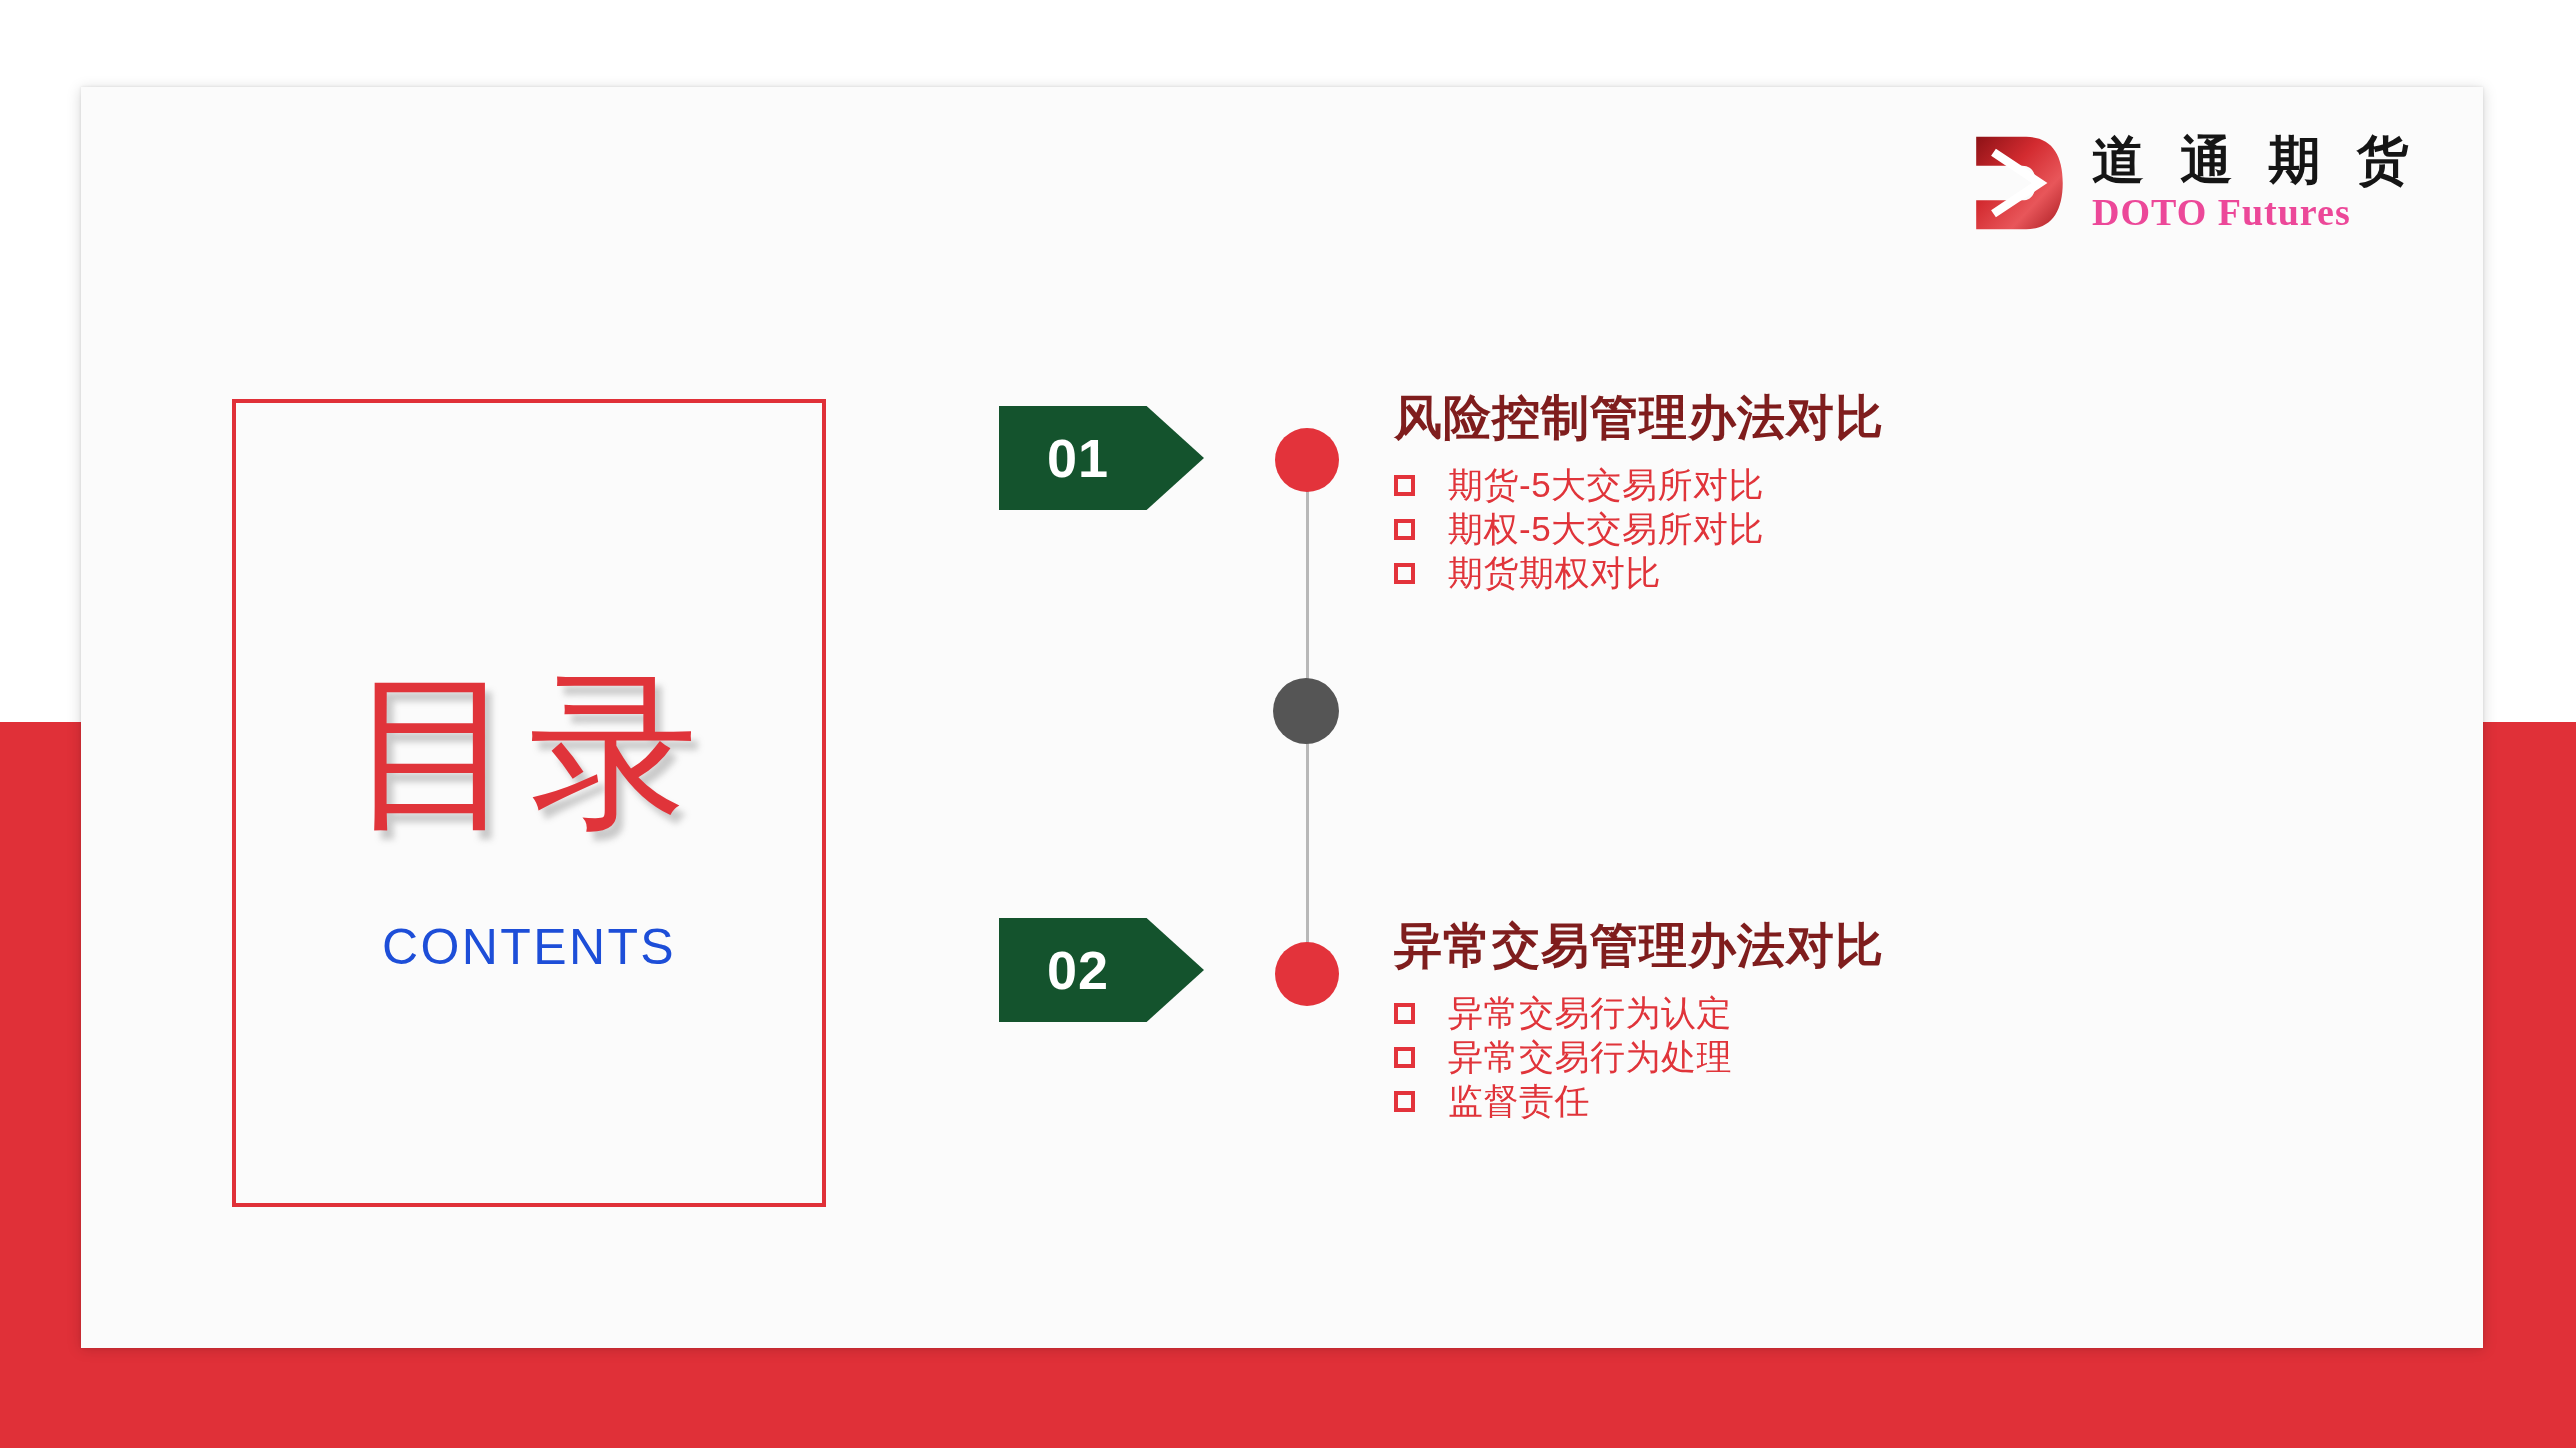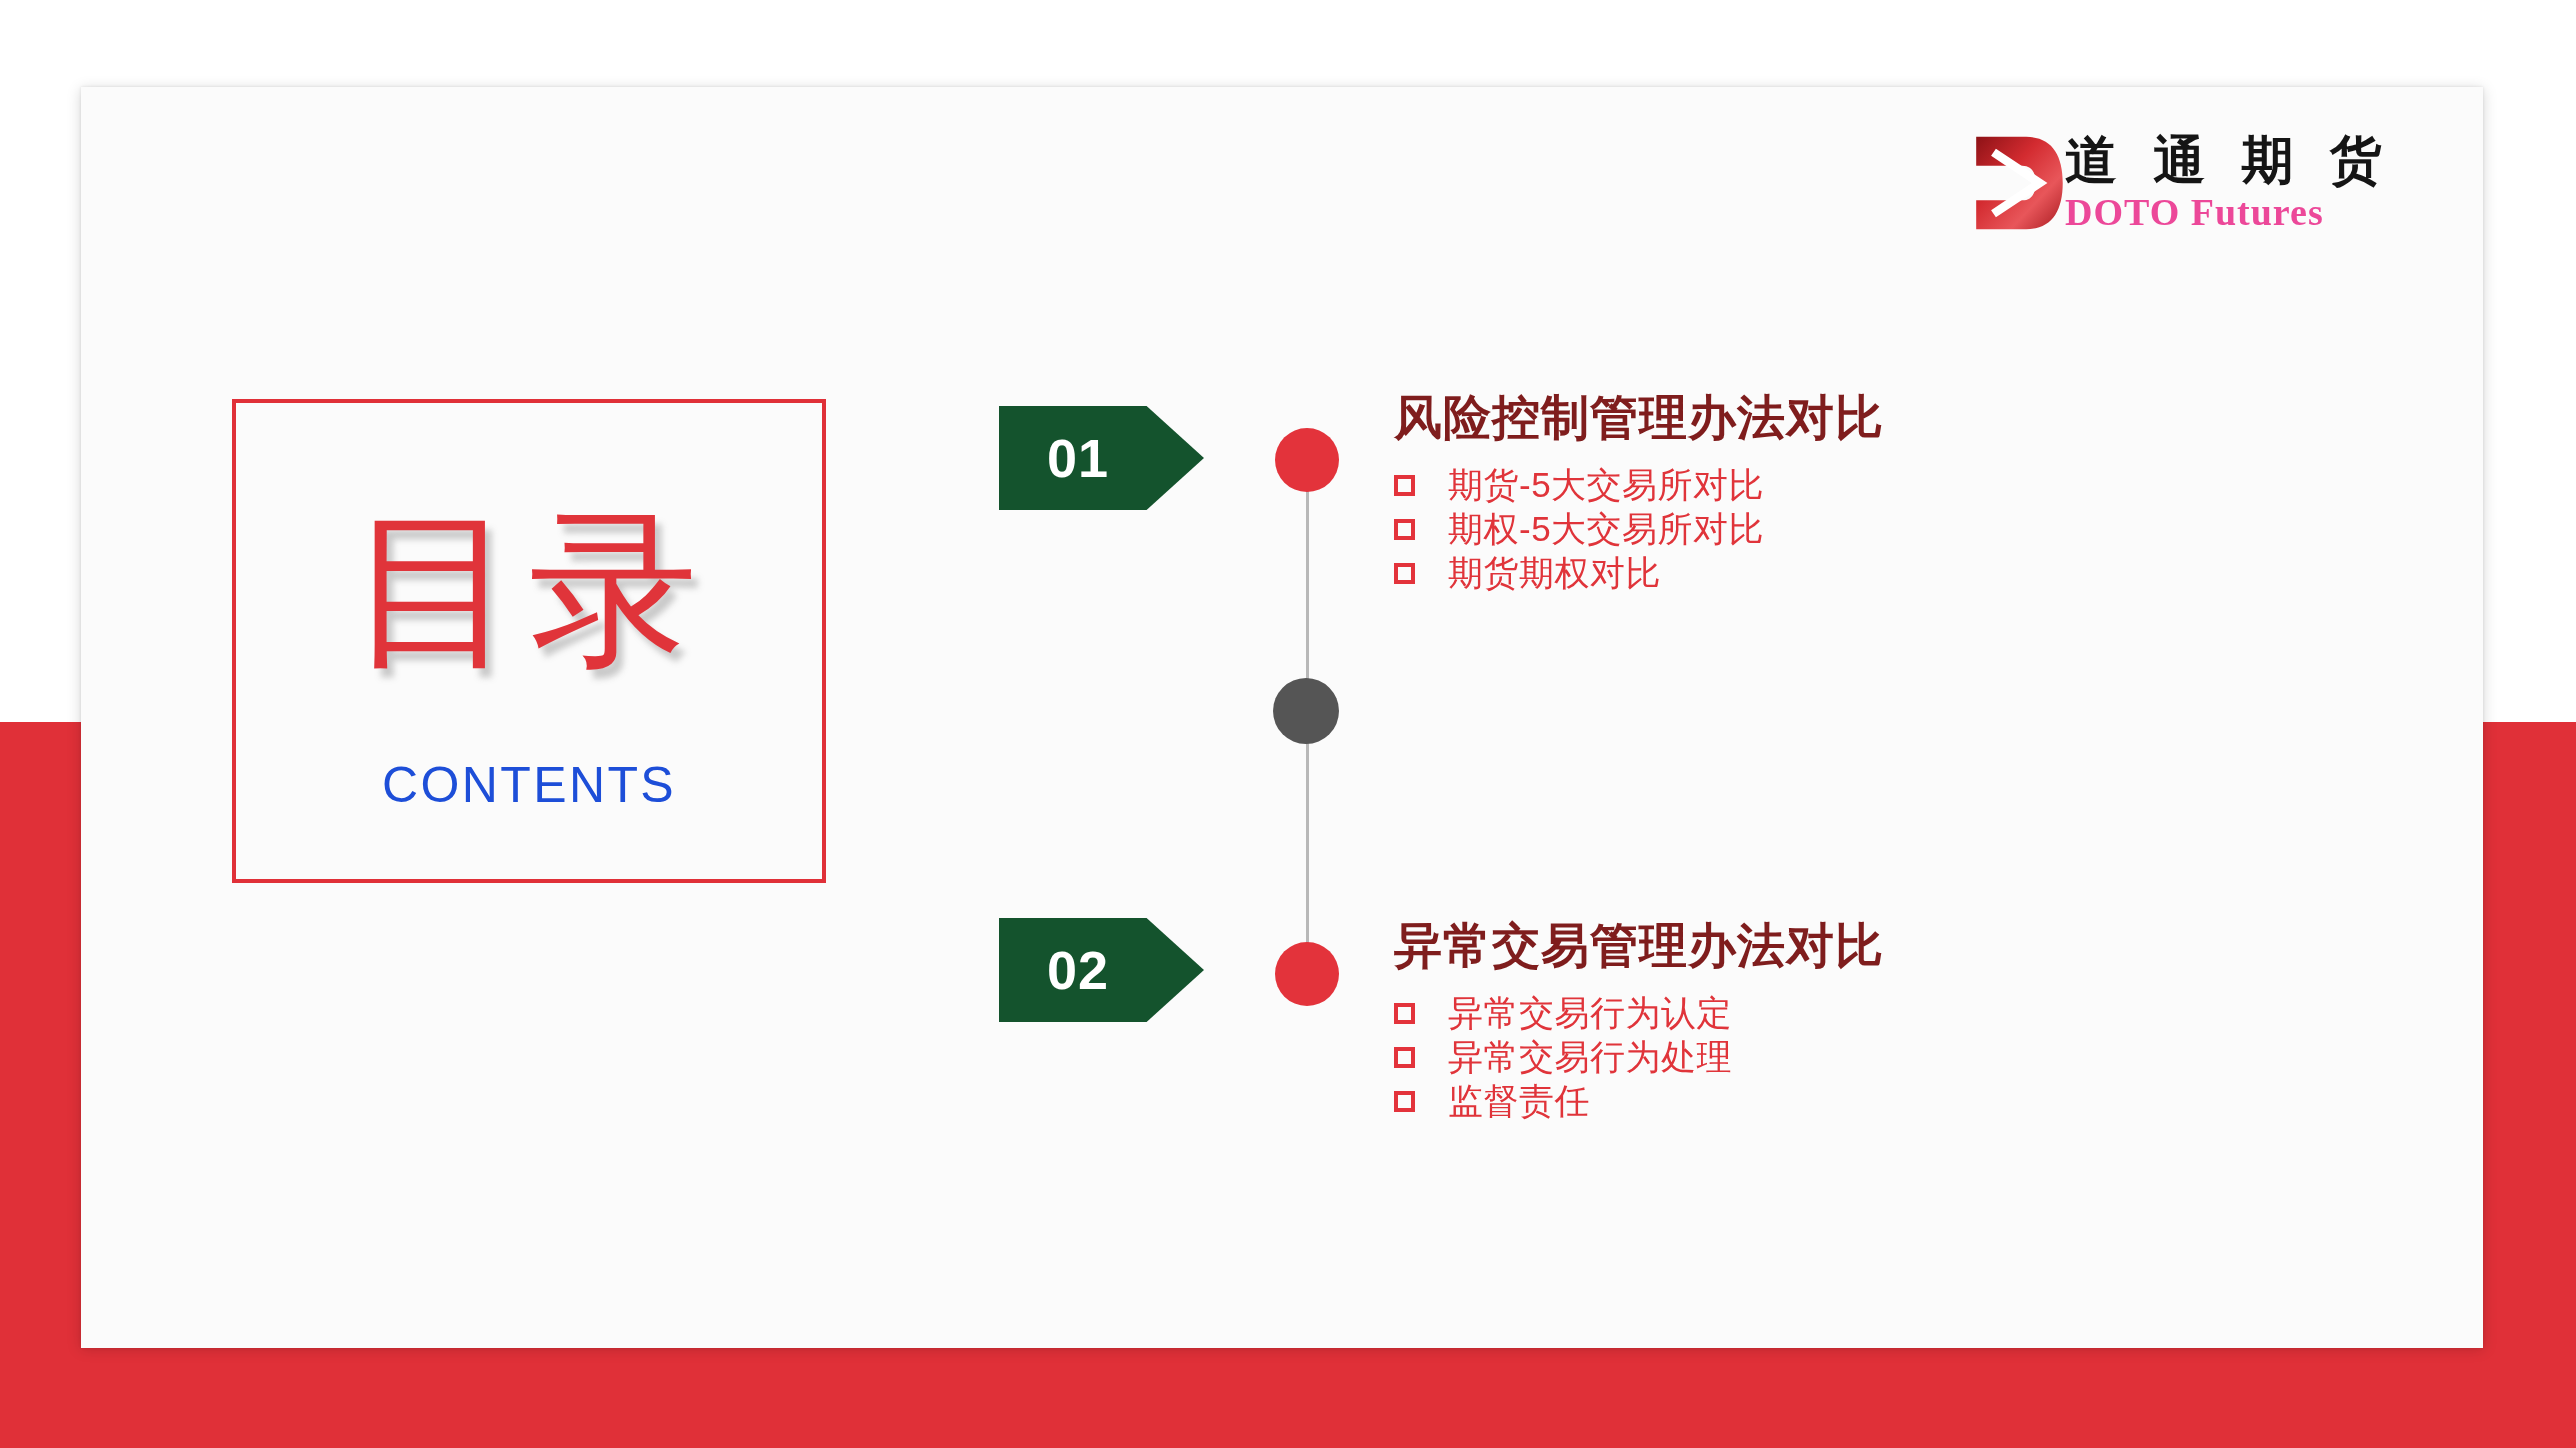--- a/index.html
+++ b/index.html
@@ -46,21 +46,21 @@
 
   
   #logo {
     position: absolute;
     left: 1972px;
     top: 126px;
     width: 464px;
     height: 114px;
     display: flex;
     align-items: center;
-    gap: 0;
+    gap: 27px;
   }
   #logo-mark {
     width: 93px;
     height: 100px;
     flex: 0 0 auto;
     position: relative;
   }
   #logo-wordmark {
     display: flex;
     flex-direction: column;
@@ -84,21 +84,21 @@
     margin-top: 5.8px;
     white-space: nowrap;
   }
 
   
   #contents-box {
     position: absolute;
     left: 232px;
     top: 399px;
     width: 594px;
-    height: 484px;
+    height: 808px;
     border: 4.8px solid #e03038;
     box-sizing: border-box;
     display: flex;
     flex-direction: column;
     align-items: center;
     justify-content: center;
   }
   #contents-cn {
     font-family: "Liberation Sans", "DejaVu Sans", sans-serif;
     font-size: 169px;

